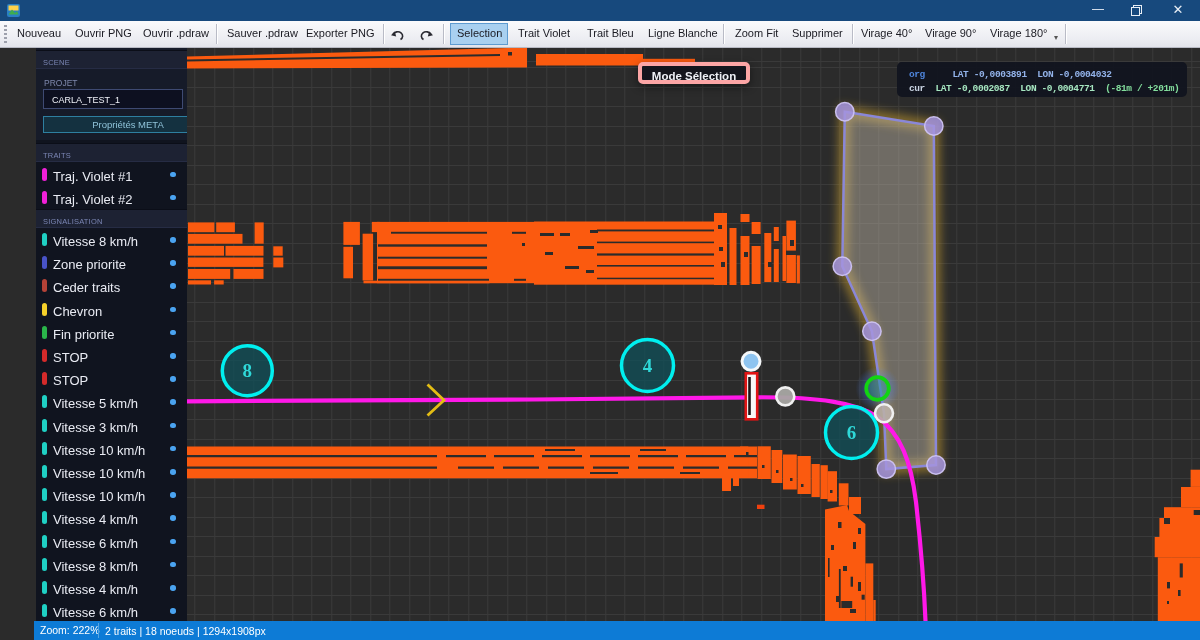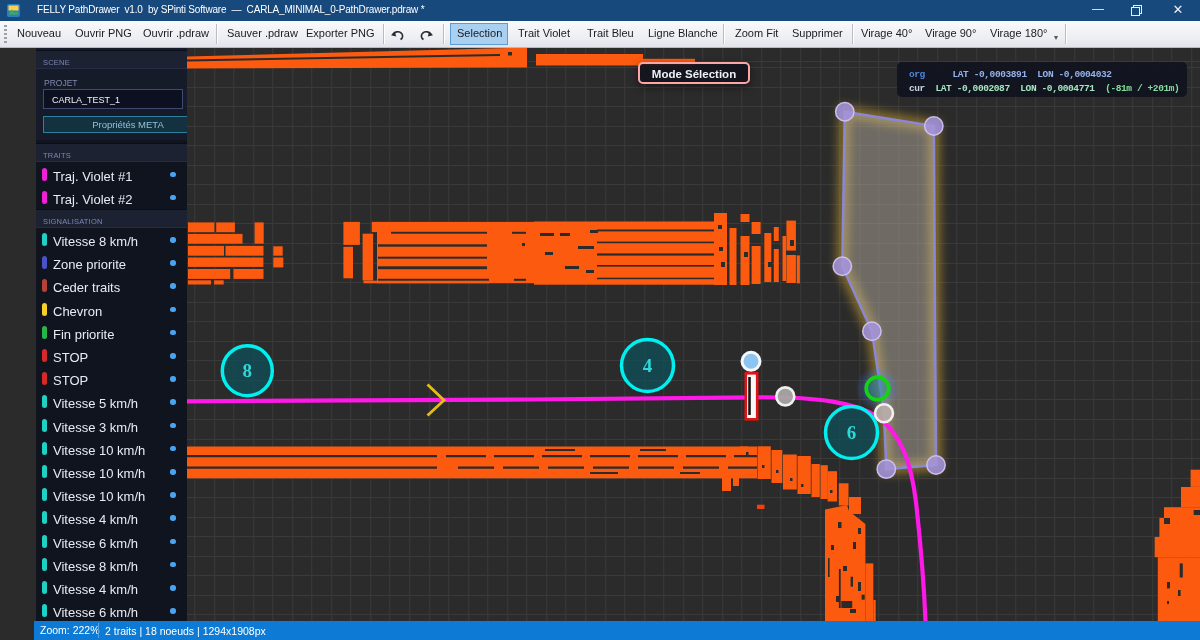--- a/index.html
+++ b/index.html
@@ -41,21 +41,21 @@
   #sbgap { left:184px; top:0px; width:3px; height:573px; background:#232839; }
 
   
   #canvas { left:187px; top:48px; width:1013px; height:573px; background:#2b2b2b; overflow:hidden;
     background-image:
       repeating-linear-gradient(90deg, #3a3a3a 0 1px, transparent 1px 19.55px),
       repeating-linear-gradient(0deg, #3a3a3a 0 1px, transparent 1px 19.55px);
     background-position:7.3px 14px; }
   #cansvg { position:absolute; left:0; top:0; }
 
-  #tooltip { left:638px; top:62.3px; width:112px; height:22px; background:rgba(18,20,28,0.92); border:2px solid #fca5a5;
+  #tooltip { left:638px; top:62.3px; width:112px; height:22px; background:rgba(18,20,28,0.92); border:4px solid #fca5a5;
     border-radius:5px; box-shadow:0 3px 8px rgba(0,0,0,0.45); text-align:center;
     font-size:11.5px; font-weight:bold; color:#eef0f6; line-height:21px; }
   #coords { left:897px; top:62px; width:290px; height:35px; background:rgba(15,19,30,0.9);
     border-radius:5px; font-family:"Liberation Mono", monospace; font-size:9.5px; font-weight:bold;
     padding:6px 0 0 12px; line-height:14px; white-space:pre; letter-spacing:-0.4px; }
   .c-org { color:#4f86dd; } .c-b1 { color:#93b3ea;padding-left:17px; }
   .c-cur { color:#c9d3e2; } .c-g1 { color:#a6e6c0; } .c-g2 { color:#83de9d; }
 
   
   #status { left:0; top:621px; width:1200px; height:19px; background:#0d7bd6; color:#ffffff; font-size:10.5px;margin-left:34px; }
@@ -66,21 +66,20 @@
 </head>
 <body>
 <div id="app">
 
   <div id="titlebar" class="abs">
     <svg class="abs" style="left:7px;top:3px" width="15" height="15" viewBox="0 0 15 15">
       <rect x="0" y="1" width="13" height="13" rx="2" fill="#2a7fc4"></rect>
       <rect x="1.5" y="2.5" width="10" height="5" fill="#ffd24a"></rect>
       <path d="M1.5 11.5 L5 6.5 L8 10 L10 8 L11.5 11.5 Z" fill="#3fae4c"></path>
     </svg>
-    <div id="titletext" class="abs">FELLY PathDrawer  v1.0  by SPinti Software  —  CARLA_MINIMAL_0-PathDrawer.pdraw *</div>
     <div class="winbtn abs" style="left:1087px;width:22px;font-size:12px;line-height:18px">—</div>
     <svg class="abs" style="left:1130px;top:5px" width="14" height="12" viewBox="0 0 14 12">
       <rect x="3.5" y="0.5" width="8" height="8" fill="none" stroke="#e8eef5" stroke-width="1"></rect>
       <rect x="1.5" y="2.5" width="8" height="8" fill="#17497d" stroke="#e8eef5" stroke-width="1"></rect>
     </svg>
     <div class="winbtn abs" style="left:1167px;width:22px;font-size:13px;line-height:20px">✕</div>
   </div>
 
   <div id="toolbar" class="abs">
     <div id="grip"></div>

